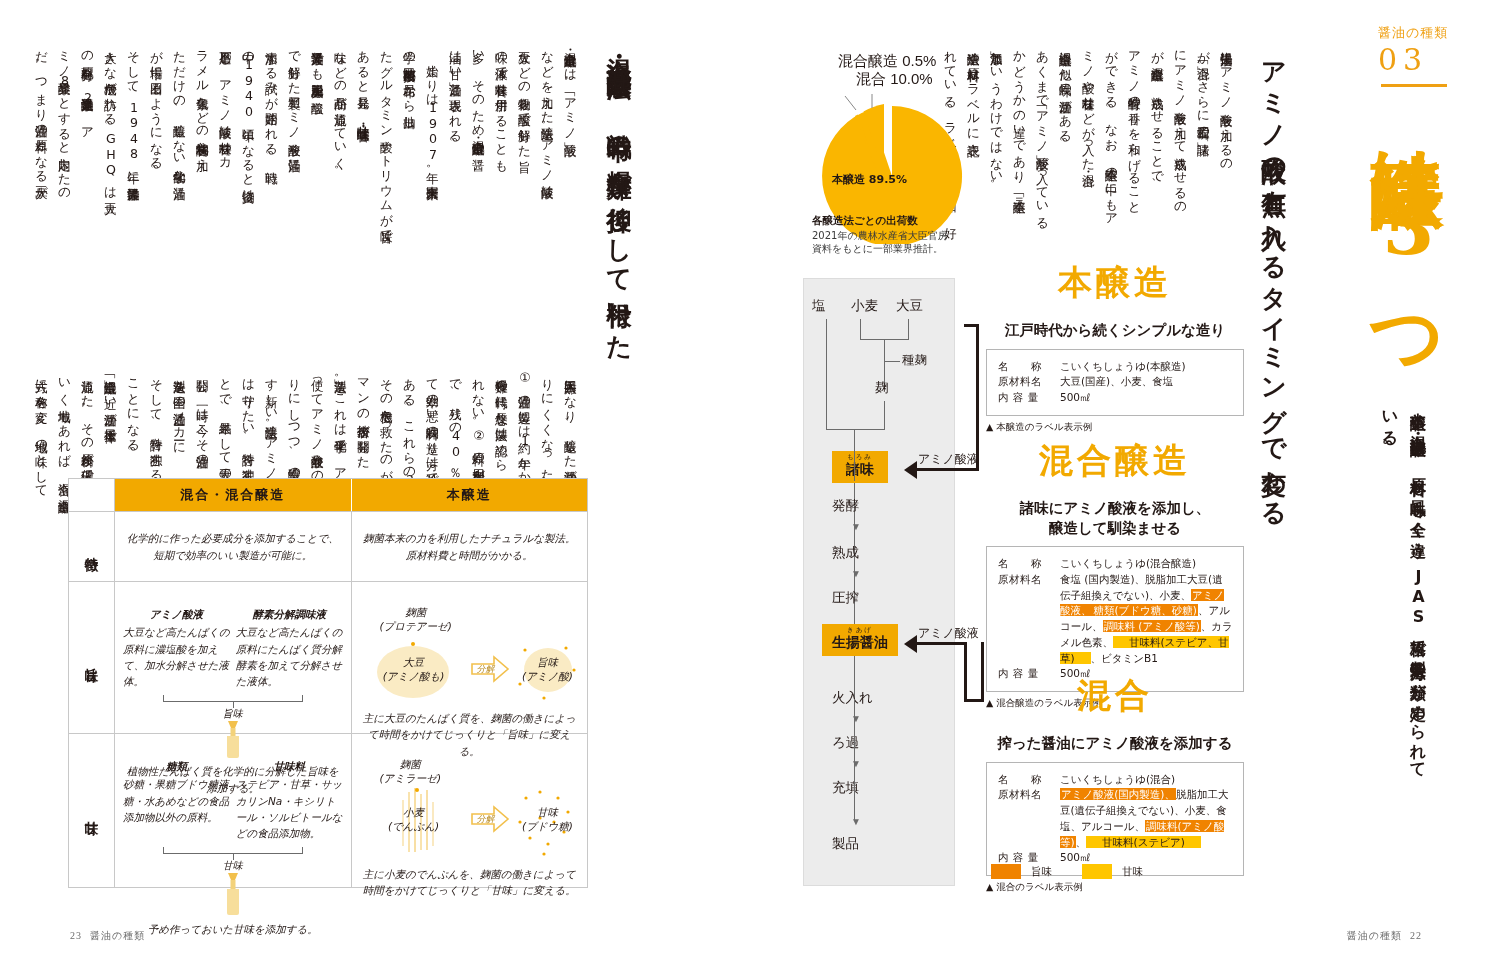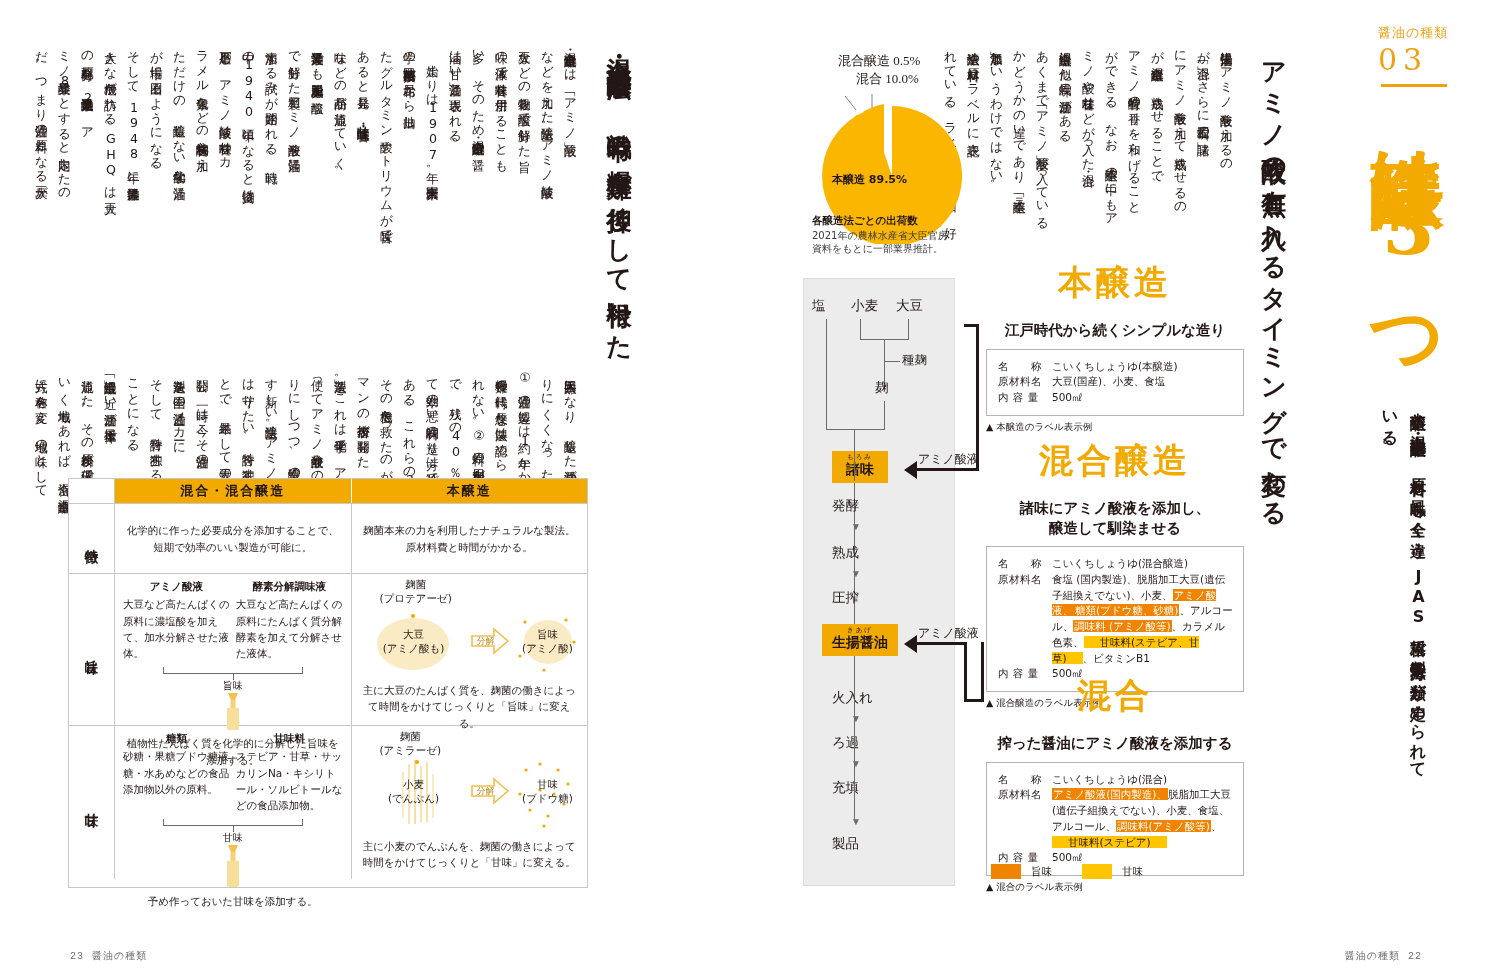--- a/index.html
+++ b/index.html
@@ -70,22 +70,22 @@
   #body-col-9 { left:1032px; }
   #body-col-10 { left:1009px; }
   #body-col-11 { left: 986px; }
   #body-col-12 { left: 963px; }
   #body-col-13 { left: 940px; }
 
   
   #pie-block { position:absolute; left:812px; top:44px; width:190px; height:215px; }
   #pie-svg { position:absolute; left:0px; top:50px; }
   .pie-callout {
-    position:absolute; font-size:13px; color:#231815;
-    font-family:Liberation Serif, serif; white-space:nowrap;
+    position:absolute; font-size:15px; color:#231815;
+    font-family:Liberation Sans, sans-serif; white-space:nowrap;
   }
   #pie-label-konbai { left:26px; top:8px; }
   #pie-label-kongo  { left:44px; top:26px; }
   #pie-label-honjozo {
     position:absolute; left:20px; top:128px; font-size:11px; font-weight:700;
     color:#231815; font-family:"DejaVu Sans",sans-serif; white-space:nowrap;
   }
   #pie-caption-title {
     position:absolute; left:0px; top:170px; font-size:10.5px; font-weight:700;
     font-family:"DejaVu Sans",sans-serif; white-space:nowrap;
@@ -139,21 +139,21 @@
     text-align:center; font-size:14.5px; font-weight:700;
     color:#231815; margin-top:22px; line-height:1.35;
     font-family:"DejaVu Sans",sans-serif;
   }
   .label-box {
     border:1px solid #b5b5b5; background:#fff;
     margin-top:8px; padding:9px 10px 9px 11px;
     font-size:10.5px; line-height:1.5;
     font-family:"DejaVu Sans",sans-serif; color:#231815;
   }
-  .label-row { display:flex; }
+  .label-row { display:flex;gap:8px; }
   .label-key { width:54px; flex:0 0 54px; letter-spacing:0.5px; }
   .label-val { flex:1; }
   .mark-orange { background:#F08300; color:#fff; padding:0 1px; }
   .mark-yellow { background:#FFC600; color:#231815; padding:0 16px; }
   .label-caption {
     margin-top:5px; font-size:9.5px; color:#231815;
     font-family:"DejaVu Sans",sans-serif;
   }
 
   
@@ -169,41 +169,41 @@
   .lbody {
     position:absolute; font-size:12.6px; line-height:1.62;
     color:#231815; letter-spacing:0.5px;
   }
 
   
   #compare-table {
     position:absolute; left:68px; top:478px; width:520px; height:410px;
     border:1px solid #c8c8c8; background:#fff;
   }
-  .tbl-head { display:flex; height:24px; }
+  .tbl-head { display:flex; height:32px; }
   .tbl-head .cell-label { width:46px; flex:0 0 46px; background:#fff; border-right:1px solid #c8c8c8; }
   .tbl-head .cell-a, .tbl-head .cell-b {
     flex:1; background:#F2A900; color:#231815; font-weight:700;
     display:flex; align-items:center; justify-content:center;
     font-size:13px; letter-spacing:2px;
     font-family:"DejaVu Sans",sans-serif;
   }
   .tbl-head .cell-a { border-right:1px solid #fff; }
   .tbl-row { display:flex; border-top:1px solid #c8c8c8; }
   .rowlabel {
     width:46px; flex:0 0 46px; border-right:1px solid #c8c8c8;
     display:flex; align-items:center; justify-content:center;
     font-size:13.5px; font-weight:700; letter-spacing:1px;
     font-family:"DejaVu Sans",sans-serif;
   }
   .rowlabel span { writing-mode:vertical-rl; text-orientation:upright; line-height:1.1;}
   .cell {
-    flex:1; padding:4px 8px; position:relative;
+    flex:1; padding:24px 8px; position:relative;
     font-size:10.5px; line-height:1.55; color:#231815;
-    font-family:"DejaVu Sans",sans-serif; text-align:center;
+    font-family:"DejaVu Sans",sans-serif; text-align:center;font-style:italic;
   }
   .cell.left-cell { border-right:1px solid #c8c8c8; }
   .tri-head { font-weight:700; font-size:10.5px; margin-bottom:2px; }
   .tri-grid { display:flex; gap:6px; text-align:left; }
   .tri-grid > div { flex:1; }
   .tri-grid .tri-head { text-align:center; }
   .brace-wrap { position:relative; height:26px; margin-top:2px; }
   .brace {
     position:absolute; left:18%; right:18%; top:4px; height:7px;
     border:1px solid #6b6b6b; border-top:none;
@@ -213,22 +213,22 @@
     position:absolute; left:0; right:0; top:15px; text-align:center; font-size:10px;
   }
   .bottle { position:relative; height:66px; margin-top:2px; }
   .bottle svg { position:absolute; left:50%; transform:translateX(-50%); top:0; }
   .cell-foot { margin-top:4px; font-size:10.5px; }
 
   .fig-wrap { position:relative; height:120px; }
   .fig-label { font-size:10.5px; line-height:1.3; text-align:center; }
 
   
-  .footer { position:absolute; bottom:16px; font-size:10px; color:#6b6b6b;
-            font-family:Liberation Mono, monospace; letter-spacing:1px; }
+  .footer { position:absolute; bottom:36px; font-size:10px; color:#6b6b6b;
+            font-family:Liberation Serif, serif; letter-spacing:1px; }
   #footer-left { left:70px; }
   #footer-right { right:70px; }
   .footer .pg { margin:0 8px; }
 </style>
 </head>
 <body>
 
 <div class="page" id="right-page-wrap">
 
   <div>

